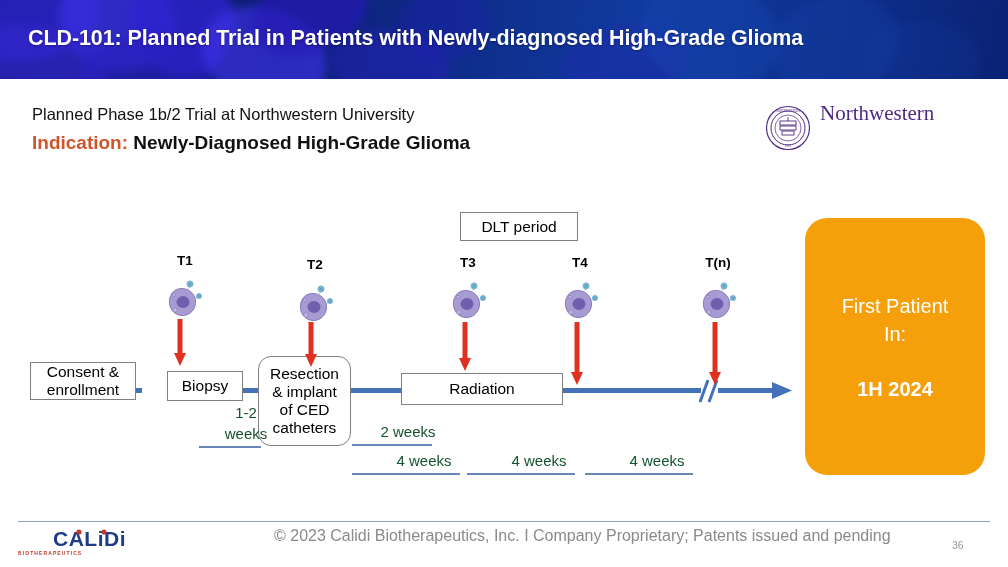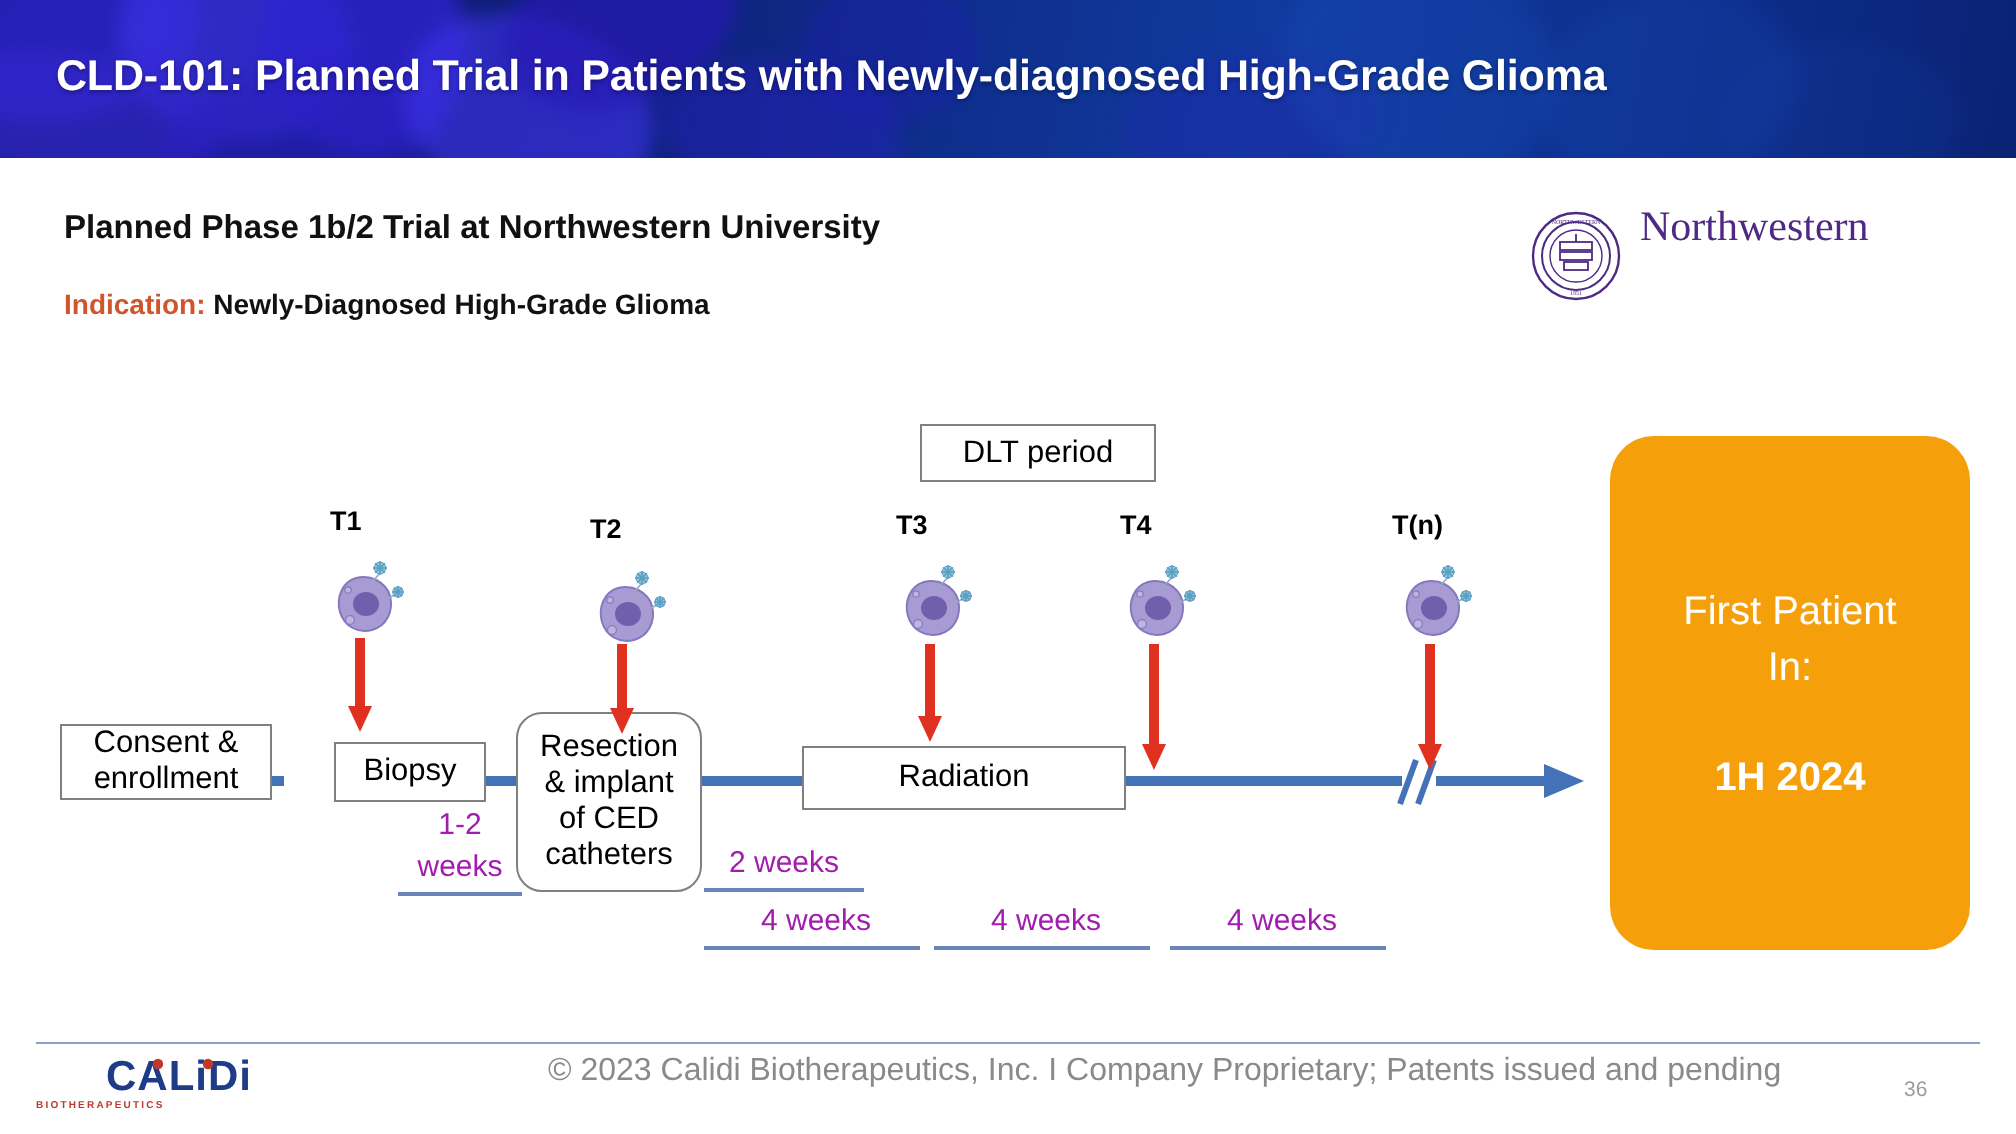--- a/index.html
+++ b/index.html
@@ -20,38 +20,38 @@
   .b8{left:330px;top:30px;width:120px;height:70px;background:#2a1fc2;opacity:.42;transform:rotate(6deg);}
   .b9{left:400px;top:-10px;width:90px;height:70px;background:#241abb;opacity:.3;}
   .b10{left:560px;top:26px;width:130px;height:70px;background:#2a20b8;opacity:.26;transform:rotate(-8deg);}
   .b11{left:640px;top:-20px;width:140px;height:110px;background:#1f58c8;opacity:.22;transform:rotate(14deg);}
   .b12{left:770px;top:-4px;width:130px;height:98px;background:#1c4fbb;opacity:.20;transform:rotate(-12deg);}
   .b13{left:860px;top:20px;width:120px;height:80px;background:#1a44ad;opacity:.16;}
   .banner-title{position:absolute;left:28px;top:26px;color:#fff;font-size:21.5px;font-weight:bold;
                 letter-spacing:-.1px;text-shadow:0 1px 2px rgba(0,0,0,.35);white-space:nowrap;}
 
   
-  .subtitle{position:absolute;left:32px;top:105px;font-size:16.5px;font-weight:bold;color:#111;white-space:nowrap;}
-  .indication{position:absolute;left:32px;top:144px;font-size:14px;font-weight:bold;color:#111;white-space:nowrap;}
+  .subtitle{position:absolute;left:32px;top:105px;font-size:16.5px;font-weight:normal;color:#111;white-space:nowrap;}
+  .indication{position:absolute;left:32px;top:132px;font-size:19px;font-weight:bold;color:#111;white-space:nowrap;}
   .indication .lbl{color:#d0552b;}
 
   
   .nw{position:absolute;left:765px;top:103px;width:200px;height:52px;}
   .nw-seal{position:absolute;left:0;top:2px;width:46px;height:46px;}
   .nw-text{position:absolute;left:55px;top:-2px;color:#4e2a84;
            font-family:"Liberation Serif","DejaVu Serif",serif;font-size:21px;line-height:24px;}
 
   
   .diagram{position:absolute;left:0;top:185px;width:1008px;height:310px;}
   .tline{position:absolute;background:#4472b8;height:5px;}
   .box{position:absolute;background:#fff;border:1px solid #808080;
        display:flex;align-items:center;justify-content:center;text-align:center;
        font-size:15.5px;color:#000;line-height:18px;box-sizing:border-box;}
-  .tlabel{position:absolute;font-size:13.5px;font-weight:bold;color:#000;}
-  .wk{position:absolute;font-size:15px;color:#a21caf;text-align:center;white-space:nowrap;}
+  .tlabel{position:absolute;font-size:13.5px;font-weight:bold;color:#000;text-align:center;}
+  .wk{position:absolute;font-size:15px;color:#14532d;text-align:center;white-space:nowrap;margin-left:16px;}
   .wkline{position:absolute;height:2px;background:#6a86b8;}
   .cell{position:absolute;width:40px;height:42px;}
   .arrow{position:absolute;width:14px;}
 
   
   .callout{position:absolute;left:805px;top:218px;width:180px;height:257px;background:#f59f0b;
            border-radius:22px;display:flex;flex-direction:column;align-items:center;
            justify-content:center;color:#fff;}
   .callout .l1{font-size:20px;line-height:28px;text-align:center;font-weight:400;}
   .callout .l2{font-size:20px;font-weight:bold;margin-top:30px;}

